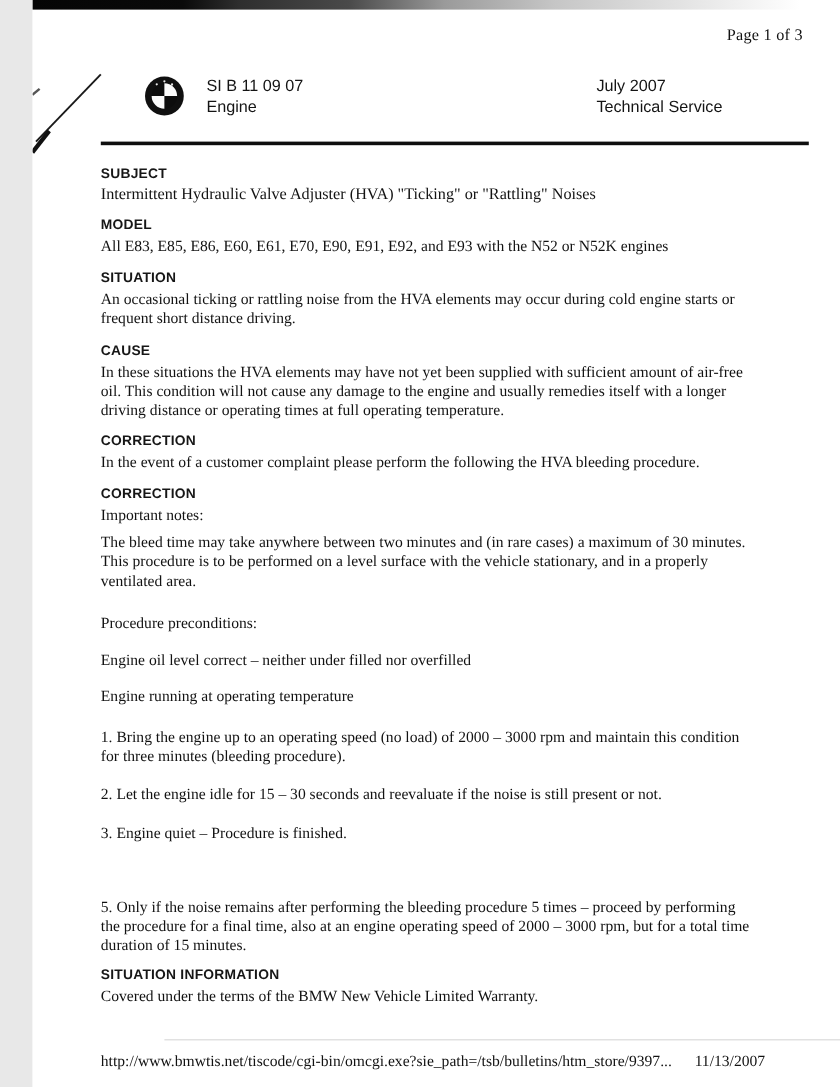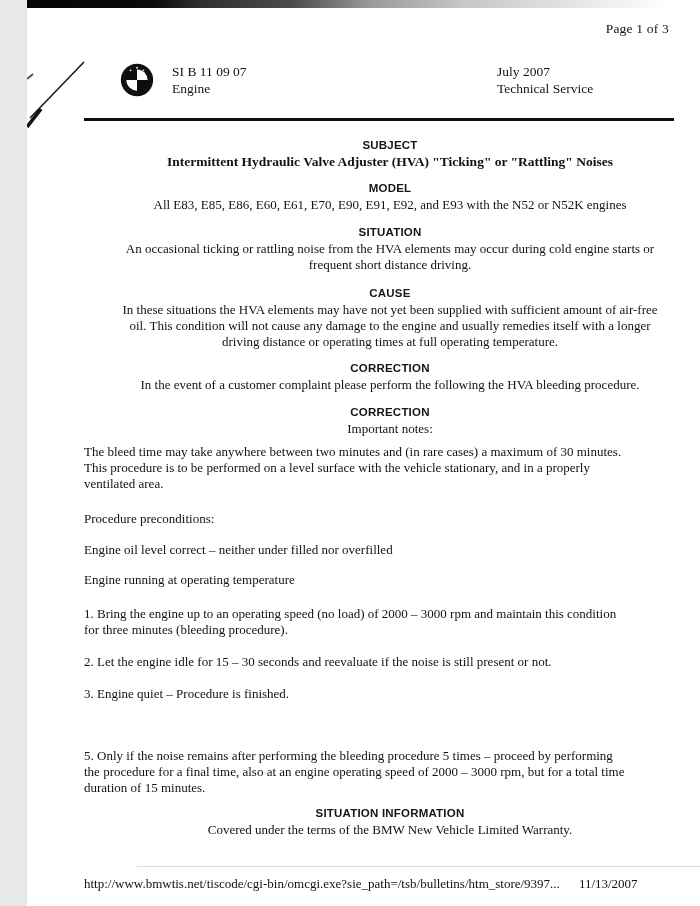--- a/index.html
+++ b/index.html
@@ -25,36 +25,36 @@
   .corner-mark-2 { position: absolute; top: 9px; right: 0; width: 9px; height: 2px; background: #4a4a4a; }
   .edge-smudge { position: absolute; top: 548px; right: 0; width: 5px; height: 9px; background: #cfcfcf; }
   .pen-marks { position: absolute; top: 0; left: 0; }
 
   
   .page-num {
     position: absolute; top: 21px; right: 58px;
     font-size: 13.5px; letter-spacing: 0.2px;
   }
   .logo { position: absolute; top: 63px; left: 93px; width: 34px; height: 34px; }
-  .hcol { position: absolute; top: 63px; font-family: Liberation Serif, serif;
+  .hcol { position: absolute; top: 63px; font-family: Liberation Sans, sans-serif;
           font-size: 13.5px; line-height: 17px; color: #141414; }
   .hleft  { left: 145px; }
   .hright { left: 470px; }
   .rule { position: absolute; top: 118px; left: 57px; width: 590px; height: 3px; background: #0e0e0e; }
 
   
-  .sec { position: absolute; left: 57px; width: 612px; text-align: center; }
+  .sec { position: absolute; left: 57px; width: 612px; }
   .sh {
     margin: 0 0 2px 0;
     font-family: "Liberation Sans", sans-serif;
     font-weight: bold; font-size: 11.5px; line-height: 13px;
     letter-spacing: 0.2px; color: #161616;
   }
   .sb { margin: 0; font-size: 13px; line-height: 16px; white-space: pre-line; }
-  .sb.bold-serif { font-weight: bold; font-size: 13.5px; }
+  .sb.bold-serif { font-weight: normal; font-size: 13.5px; }
   .para {
     position: absolute; left: 57px; width: 620px; margin: 0;
     font-size: 13px; line-height: 16px; white-space: pre-line;
   }
 
   
   .faint-line { position: absolute; top: 866px; left: 110px; width: 588px; height: 1px;
                 background: #dadada; }
   .footer { position: absolute; top: 876px; left: 57px; font-size: 13px; white-space: nowrap; }
   .footer .fdate { margin-left: 19px; }

